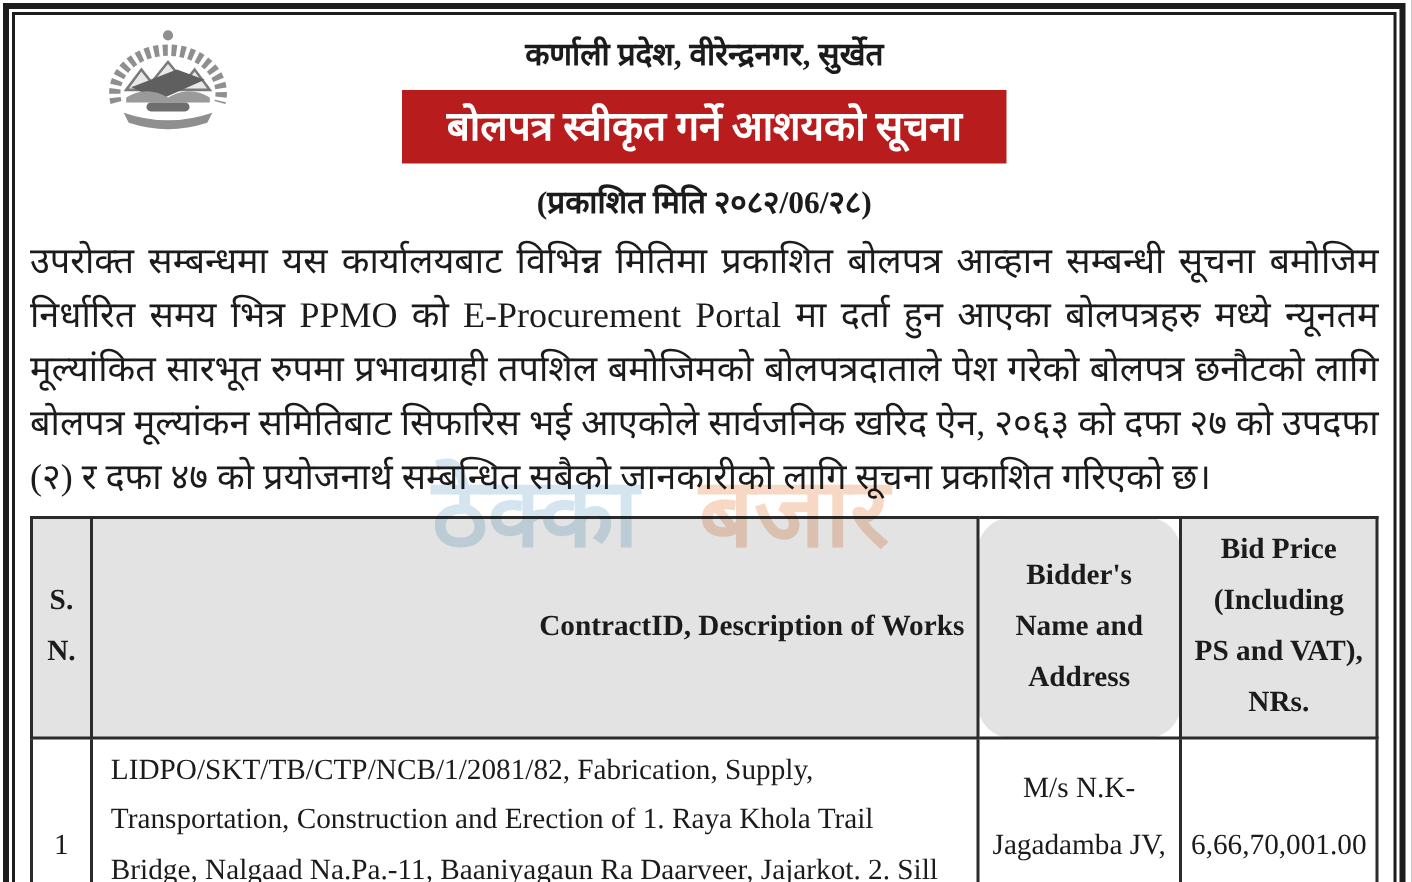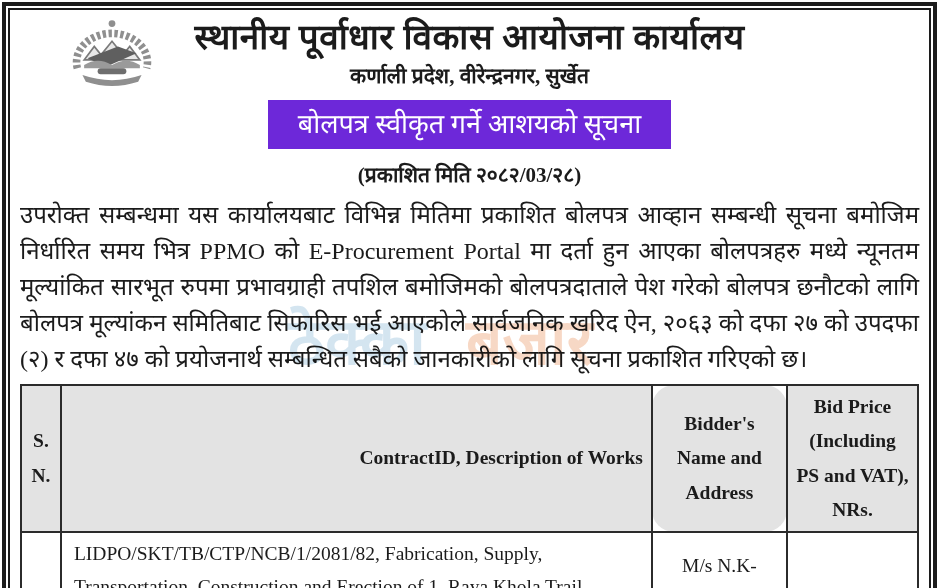--- a/index.html
+++ b/index.html
@@ -41,24 +41,24 @@
   }
   .org-address {
     font-size: 21px;
     font-weight: bold;
     margin-top: 3px;
   }
   
   .notice-title-box {
     width: fit-content;
     margin: 11px auto 0 auto;
-    background: #6d28d9;
+    background: #b91c1c;
     color: #ffffff;
     font-size: 27px;
-    font-weight: normal;
+    font-weight: bold;
     padding: 4px 30px 8px 30px;
   }
   .pub-date {
     text-align: center;
     font-size: 21px;
     font-weight: bold;
     margin-top: 11px;
   }
   
   .notice-body {
@@ -127,29 +127,28 @@
           <svg viewBox="0 0 110 90" width="100" height="76" aria-hidden="true">
             <path d="M14,62 A42,34 0 1,1 96,62" fill="none" stroke="#8f8f8f" stroke-width="9" stroke-dasharray="4 3"></path>
             <circle cx="55" cy="9" r="4" fill="#8f8f8f"></circle>
             <path d="M22,52 L34,36 L42,46 L55,30 L68,46 L76,36 L88,52 Z" fill="#e8e8e8" stroke="#7a7a7a" stroke-width="2"></path>
             <path d="M26,50 L62,36 L84,44 L48,60 Z" fill="#5f5f5f"></path>
             <path d="M22,58 Q38,48 55,58 Q72,48 88,58 L88,62 L22,62 Z" fill="#9a9a9a"></path>
             <rect x="38" y="62" width="34" height="7" rx="3.5" fill="#6e6e6e"></rect>
             <path d="M20,70 Q55,82 90,70 L86,78 Q55,88 24,78 Z" fill="#8f8f8f"></path>
           </svg>
         </span>
-        <div class="org-name">स्थानीय पूर्वाधार विकास आयोजना कार्यालय</div>
         <div class="org-address">कर्णाली प्रदेश, वीरेन्द्रनगर, सुर्खेत</div>
       </div>
 
       <div class="notice-title-box">
         <span>बोलपत्र स्वीकृत गर्ने आशयको सूचना</span>
       </div>
 
-      <div class="pub-date">(प्रकाशित मिति २०८२/03/२८)</div>
+      <div class="pub-date">(प्रकाशित मिति २०८२/06/२८)</div>
 
       <p class="notice-body">उपरोक्त सम्बन्धमा यस कार्यालयबाट विभिन्न मितिमा प्रकाशित बोलपत्र आव्हान सम्बन्धी सूचना बमोजिम निर्धारित समय भित्र PPMO को E-Procurement Portal मा दर्ता हुन आएका बोलपत्रहरु मध्ये न्यूनतम मूल्यांकित सारभूत रुपमा प्रभावग्राही तपशिल बमोजिमको बोलपत्रदाताले पेश गरेको बोलपत्र छनौटको लागि बोलपत्र मूल्यांकन समितिबाट सिफारिस भई आएकोले सार्वजनिक खरिद ऐन, २०६३ को दफा २७ को उपदफा (२) र दफा ४७ को प्रयोजनार्थ सम्बन्धित सबैको जानकारीको लागि सूचना प्रकाशित गरिएको छ।</p>
 
       <table class="bid-table">
         <thead>
           <tr>
             <th class="cell-sn">S. N.</th>
             <th class="cell-desc">ContractID,  Description of Works</th>
             <th class="cell-bidder">Bidder's Name and Address</th>
             <th class="cell-price">Bid Price (Including PS and VAT), NRs.</th>

